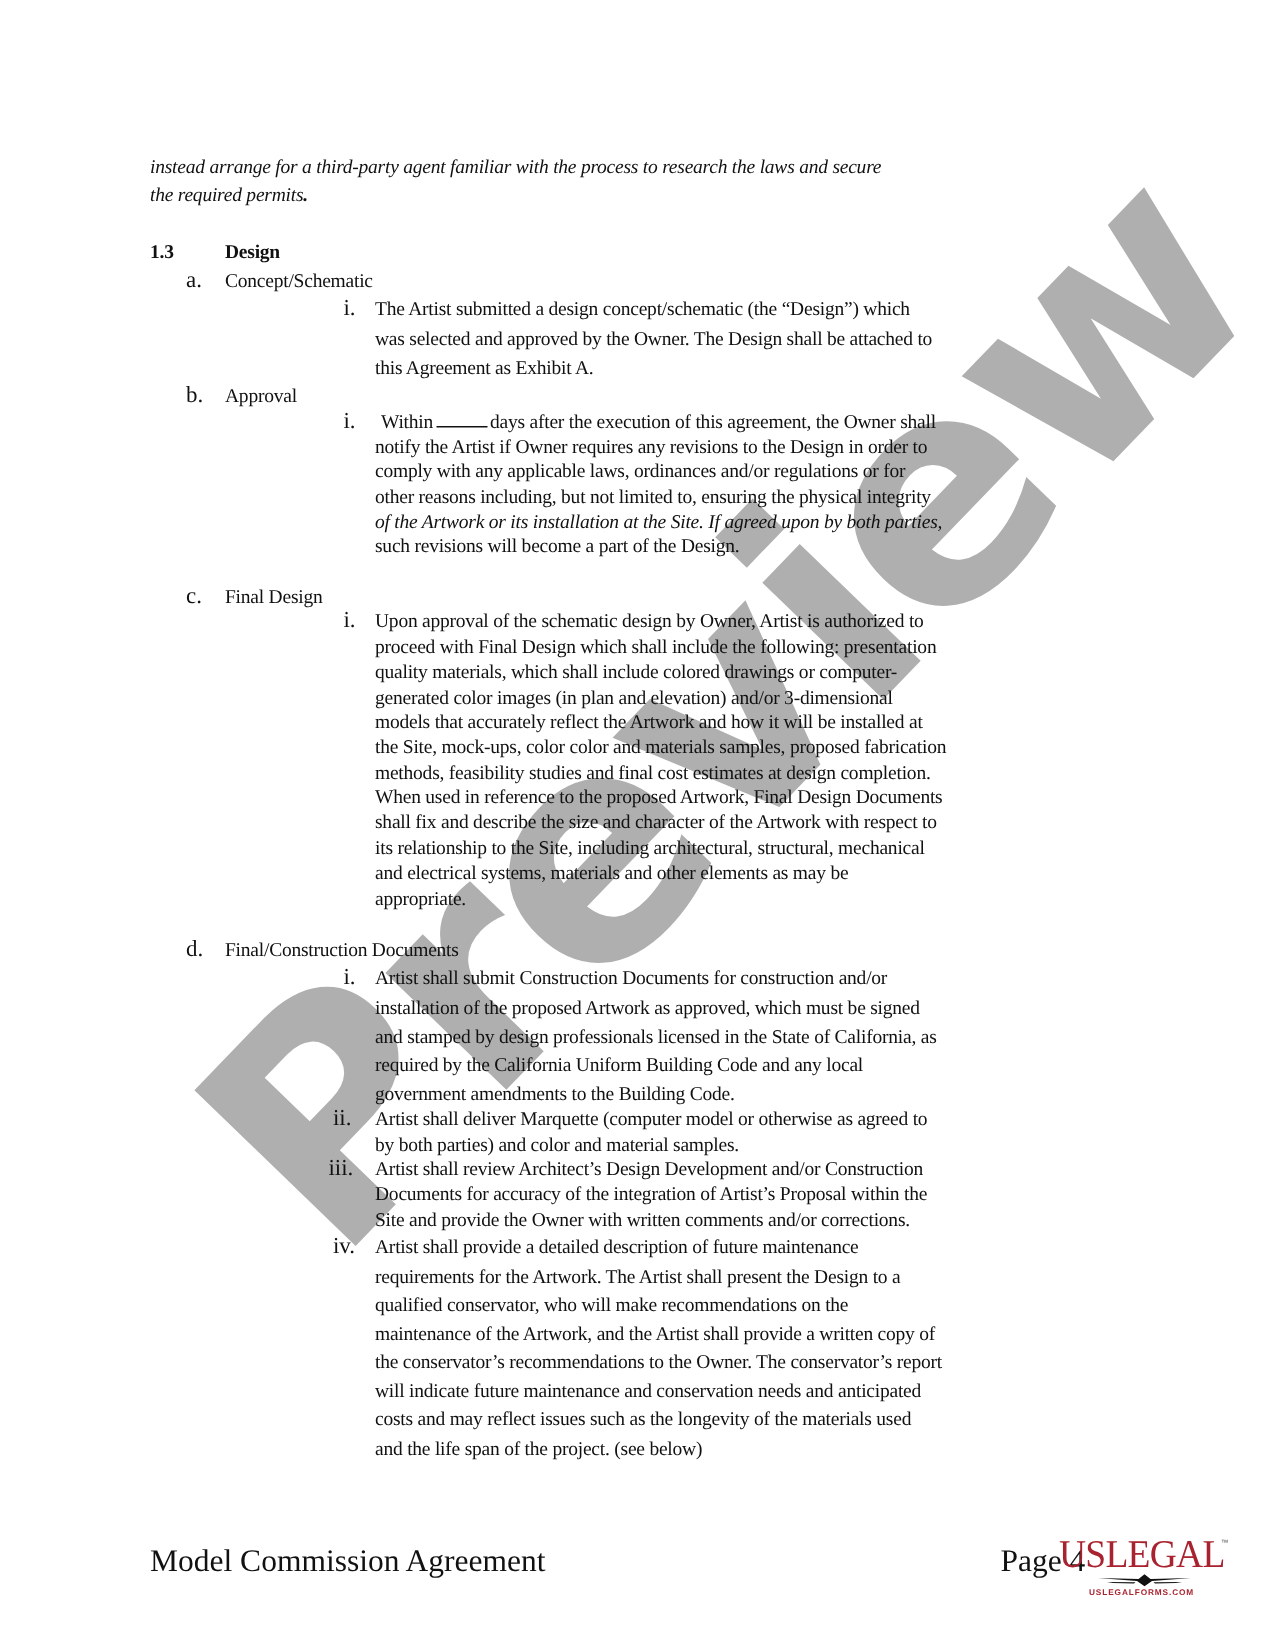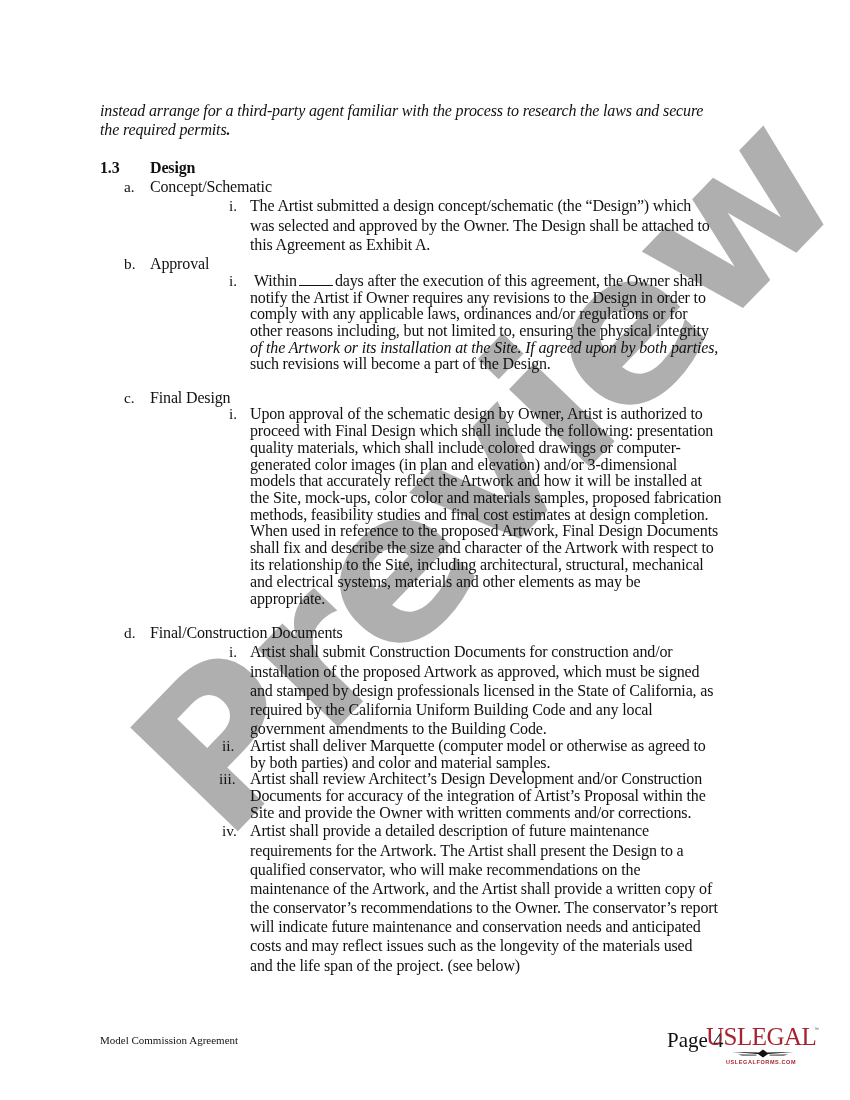--- a/index.html
+++ b/index.html
@@ -15,21 +15,21 @@
       font-family: "Liberation Serif", "DejaVu Serif", serif;
       color: #111111;
     }
     .page {
       position: absolute;
       left: 0; top: 0;
       width: 850px; height: 1100px;
     }
     .line {
       position: absolute;
-      font-size: 16px;
+      font-size: 13px;
       line-height: 17px;
       white-space: nowrap;
       letter-spacing: -0.15px;
     }
     .italic { font-style: italic; }
     .bold { font-weight: bold; }
     .marker {
       position: absolute;
       font-size: 15.3px;
       line-height: 17px;
@@ -61,21 +61,21 @@
       letter-spacing: -4px;
       pointer-events: none;
       z-index: 1;
       user-select: none;
     }
     .text-layer { position: absolute; left: 0; top: 0; width: 850px; height: 1100px; z-index: 2; }
     .footer-left {
       position: absolute;
       left: 100px;
       top: 1032px;
-      font-size: 11px;
+      font-size: 21px;
       line-height: 17px;
     }
     .footer-page {
       position: absolute;
       left: 667px;
       top: 1032px;
       font-size: 21px;
       line-height: 17px;
     }
     .logo {

